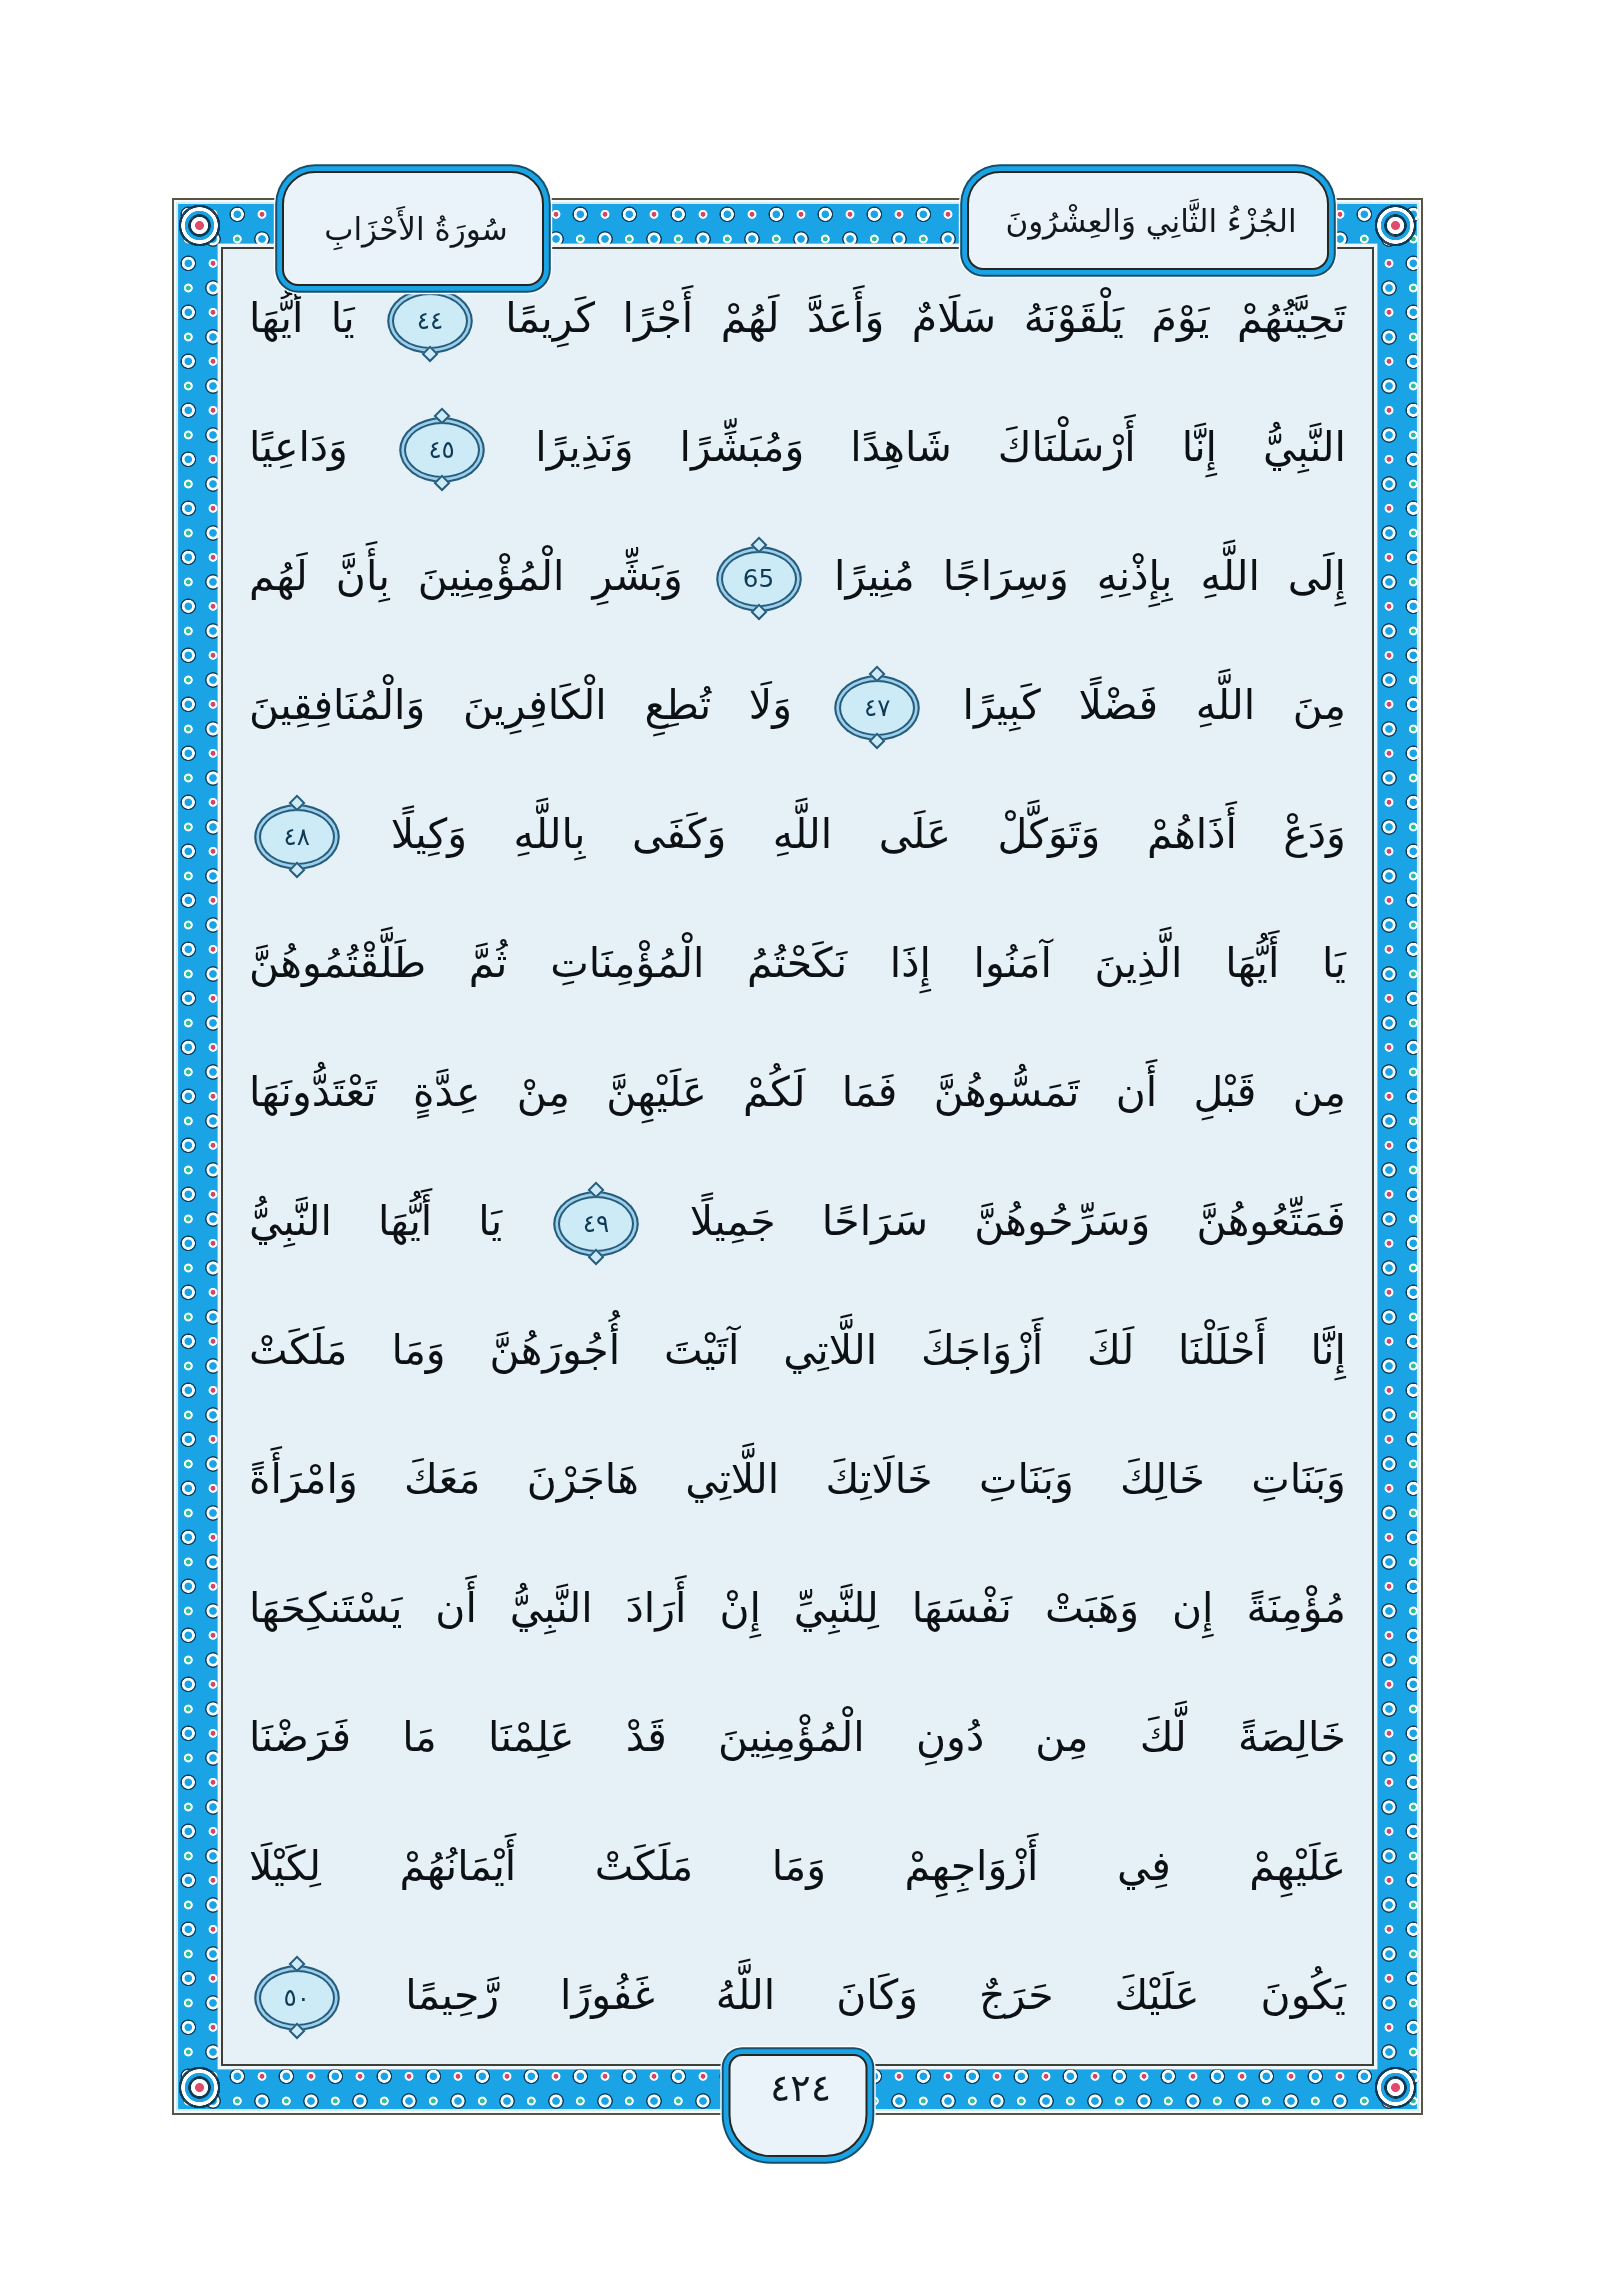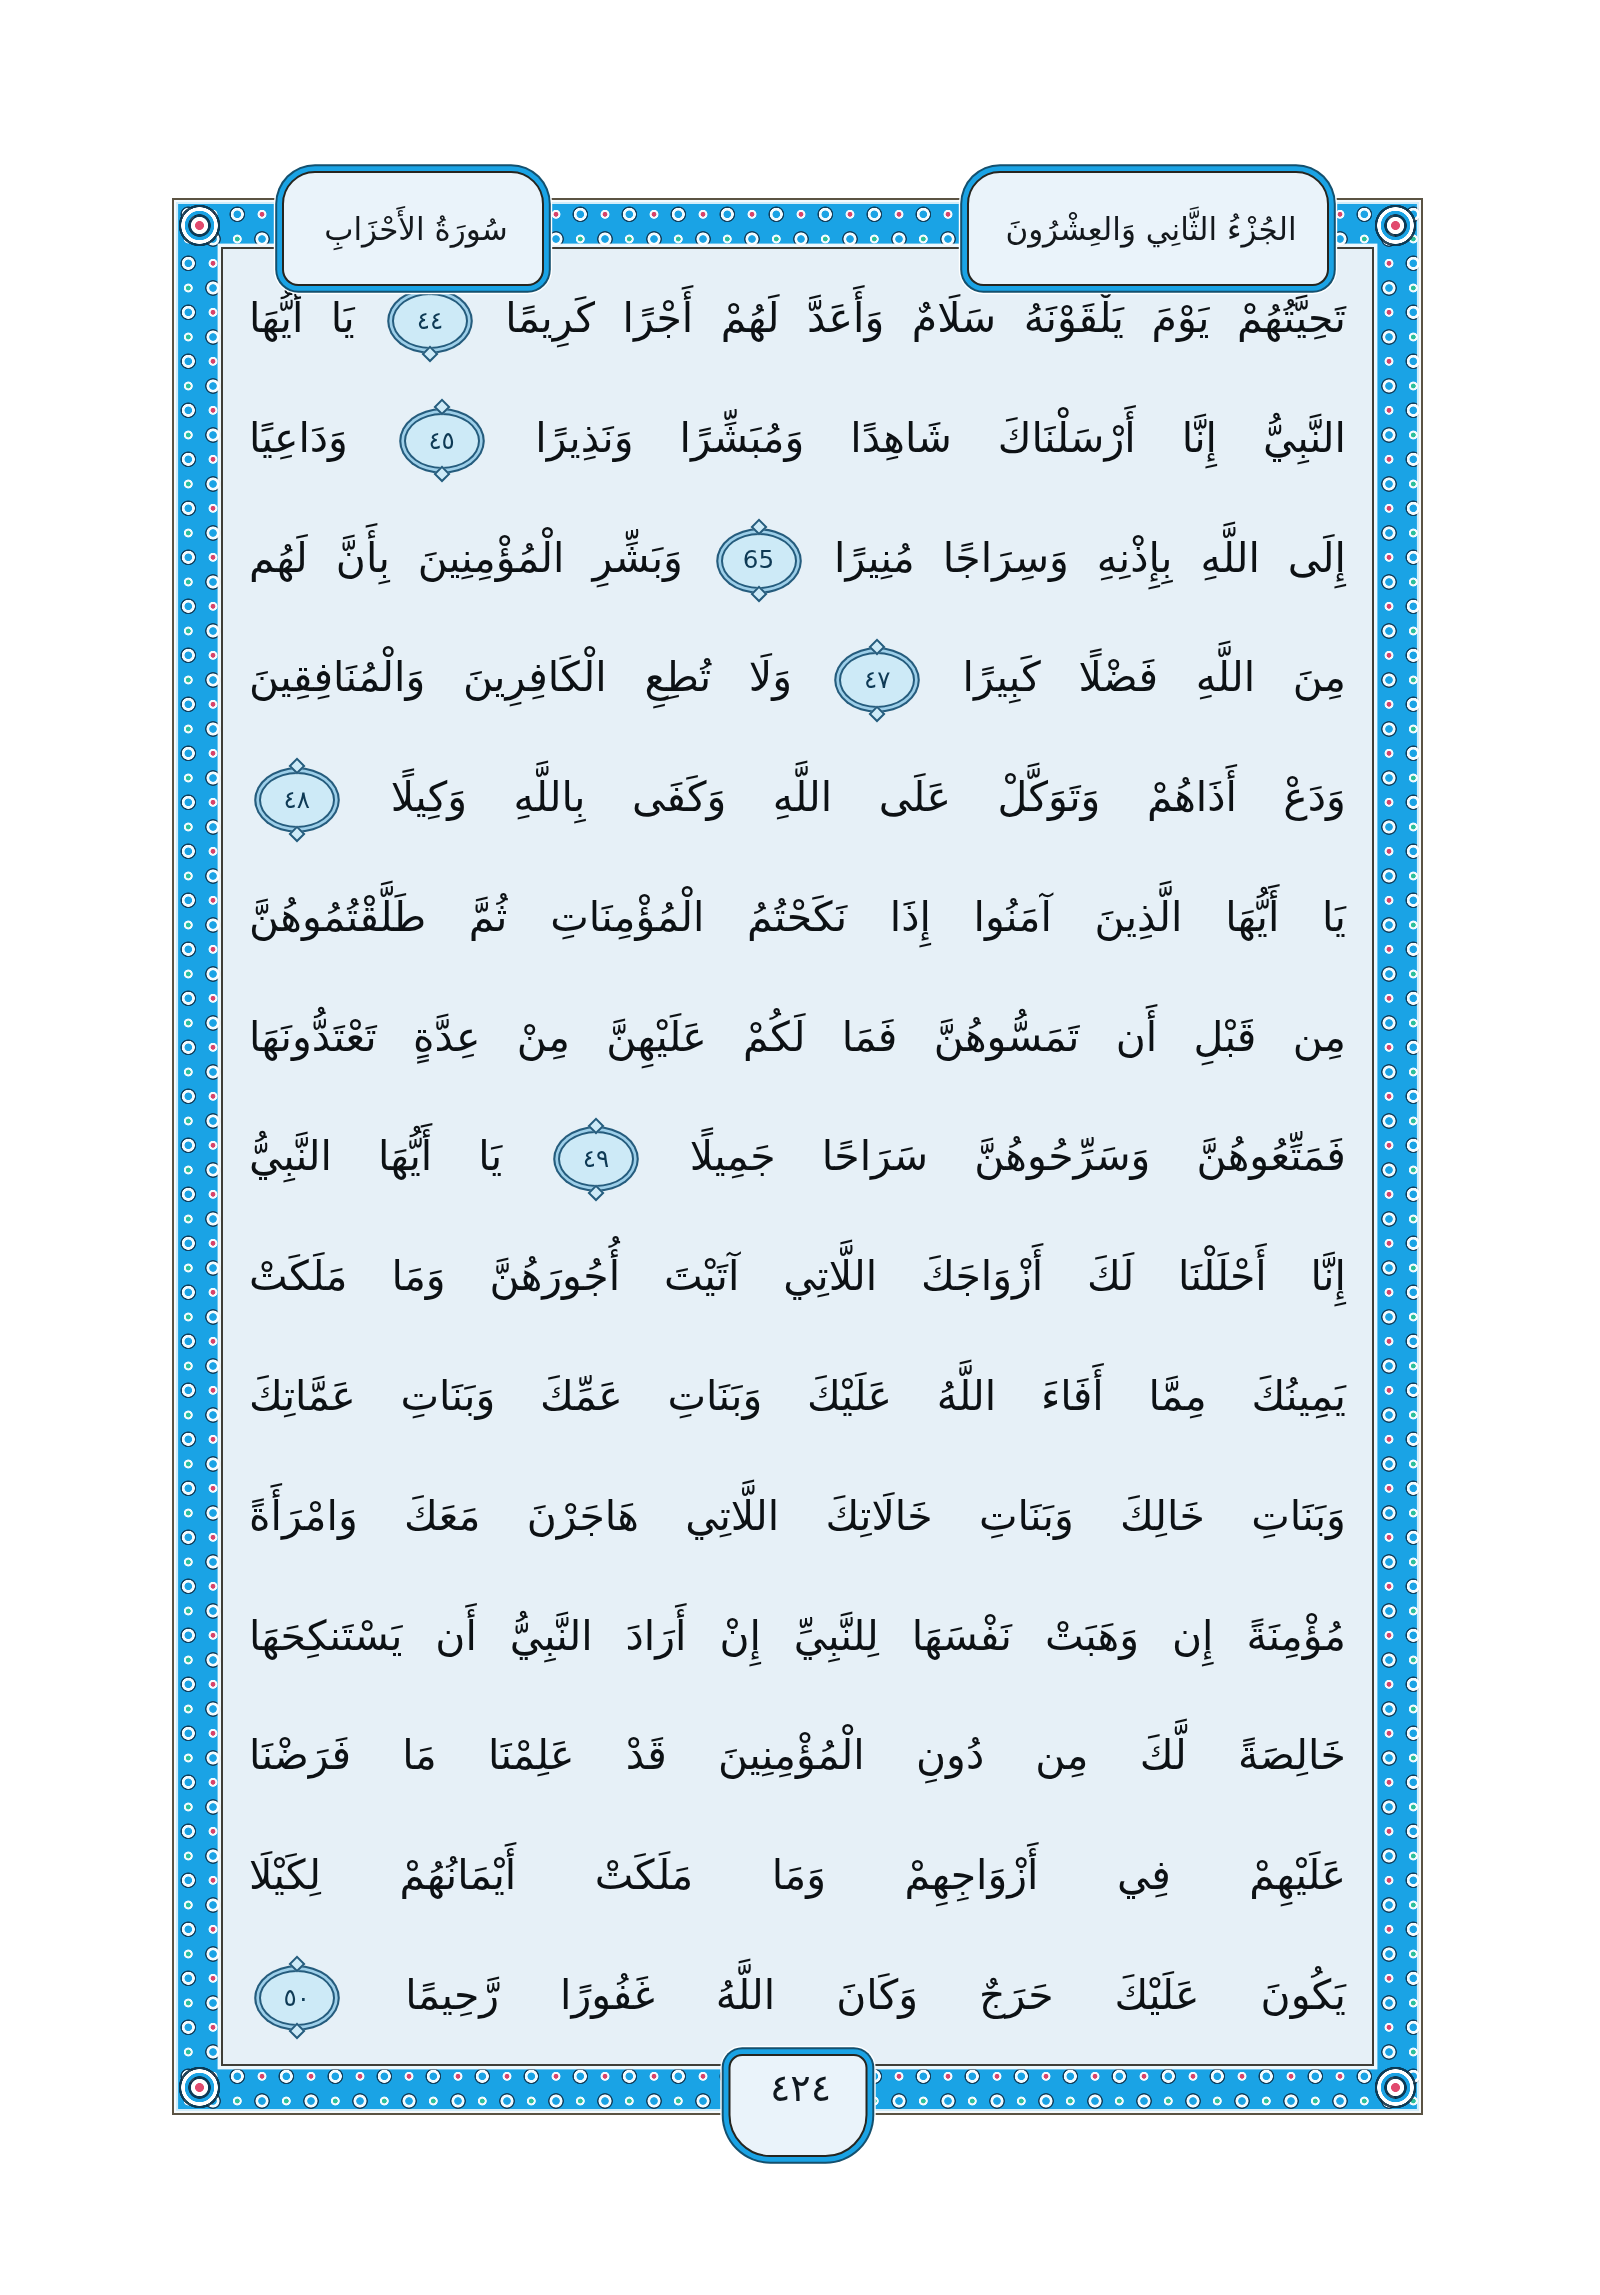--- a/index.html
+++ b/index.html
@@ -61,21 +61,21 @@
   .vm::after{bottom:-13.7px}
   .vm-n{font-size:24.6px;color:#0e3a55;line-height:1;z-index:1}
   
   .tab{
     position:absolute;z-index:5;display:flex;align-items:center;justify-content:center;
     background:#eaf3fa;border:2.1px solid #26251f;box-sizing:border-box;
     box-shadow:0 0 0 4.8px #1aa3e5, 0 0 0 6.8px #14506e, 0 0 0 8.2px #ffffff;
     font-size:31px;color:#14181c;padding-left:6px;
   }
   .tab-surah{left:108px;top:-29px;width:262px;height:115px;border-radius:33px 33px 16.4px 16.4px;}
-  .tab-juz{left:793px;top:-29px;width:362px;height:115px;border-radius:33px 33px 16.4px 16.4px;}
+  .tab-juz{left:793px;top:-29px;width:362px;height:99px;border-radius:33px 33px 16.4px 16.4px;}
   .tab-page{
     left:50%;bottom:-44px;transform:translateX(-50%);
     width:139px;height:103px;border-radius:13.7px 13.7px 42px 42px;
     align-items:flex-start;padding-top:9.6px;font-size:38px;font-weight:normal;color:#10181f;
   }
 </style>
 </head>
 <body>
 
 <div class="frame">
@@ -100,21 +100,20 @@
             </span> <span>وَلَا تُطِعِ الْكَافِرِينَ وَالْمُنَافِقِينَ</span></div>
           <div class="line"><span>وَدَعْ أَذَاهُمْ وَتَوَكَّلْ عَلَى اللَّهِ وَكَفَى بِاللَّهِ وَكِيلًا</span> <span class="vm">
               <span class="vm-n">٤٨</span>
             </span></div>
           <div class="line"><span>يَا أَيُّهَا الَّذِينَ آمَنُوا إِذَا نَكَحْتُمُ الْمُؤْمِنَاتِ ثُمَّ طَلَّقْتُمُوهُنَّ</span></div>
           <div class="line"><span>مِن قَبْلِ أَن تَمَسُّوهُنَّ فَمَا لَكُمْ عَلَيْهِنَّ مِنْ عِدَّةٍ تَعْتَدُّونَهَا</span></div>
           <div class="line"><span>فَمَتِّعُوهُنَّ وَسَرِّحُوهُنَّ سَرَاحًا جَمِيلًا</span> <span class="vm">
               <span class="vm-n">٤٩</span>
             </span> <span>يَا أَيُّهَا النَّبِيُّ</span></div>
           <div class="line"><span>إِنَّا أَحْلَلْنَا لَكَ أَزْوَاجَكَ اللَّاتِي آتَيْتَ أُجُورَهُنَّ وَمَا مَلَكَتْ</span></div>
-          <div class="line"><span>يَمِينُكَ مِمَّا أَفَاءَ اللَّهُ عَلَيْكَ وَبَنَاتِ عَمِّكَ وَبَنَاتِ عَمَّاتِكَ</span></div>
           <div class="line"><span>وَبَنَاتِ خَالِكَ وَبَنَاتِ خَالَاتِكَ اللَّاتِي هَاجَرْنَ مَعَكَ وَامْرَأَةً</span></div>
           <div class="line"><span>مُؤْمِنَةً إِن وَهَبَتْ نَفْسَهَا لِلنَّبِيِّ إِنْ أَرَادَ النَّبِيُّ أَن يَسْتَنكِحَهَا</span></div>
           <div class="line"><span>خَالِصَةً لَّكَ مِن دُونِ الْمُؤْمِنِينَ قَدْ عَلِمْنَا مَا فَرَضْنَا</span></div>
           <div class="line"><span>عَلَيْهِمْ فِي أَزْوَاجِهِمْ وَمَا مَلَكَتْ أَيْمَانُهُمْ لِكَيْلَا</span></div>
           <div class="line"><span>يَكُونَ عَلَيْكَ حَرَجٌ وَكَانَ اللَّهُ غَفُورًا رَّحِيمًا</span> <span class="vm">
               <span class="vm-n">٥٠</span>
             </span></div>
         </div>
     </div>
   </div>

